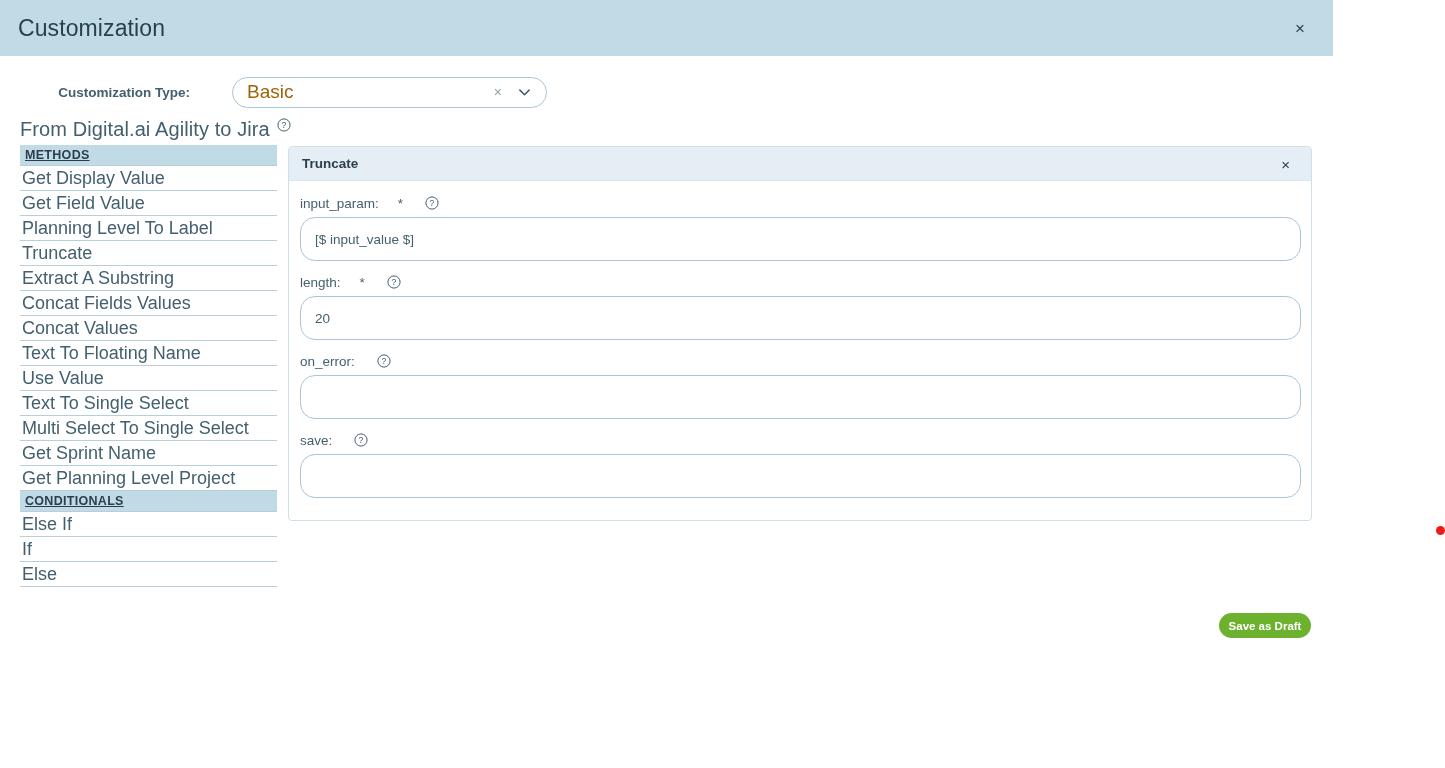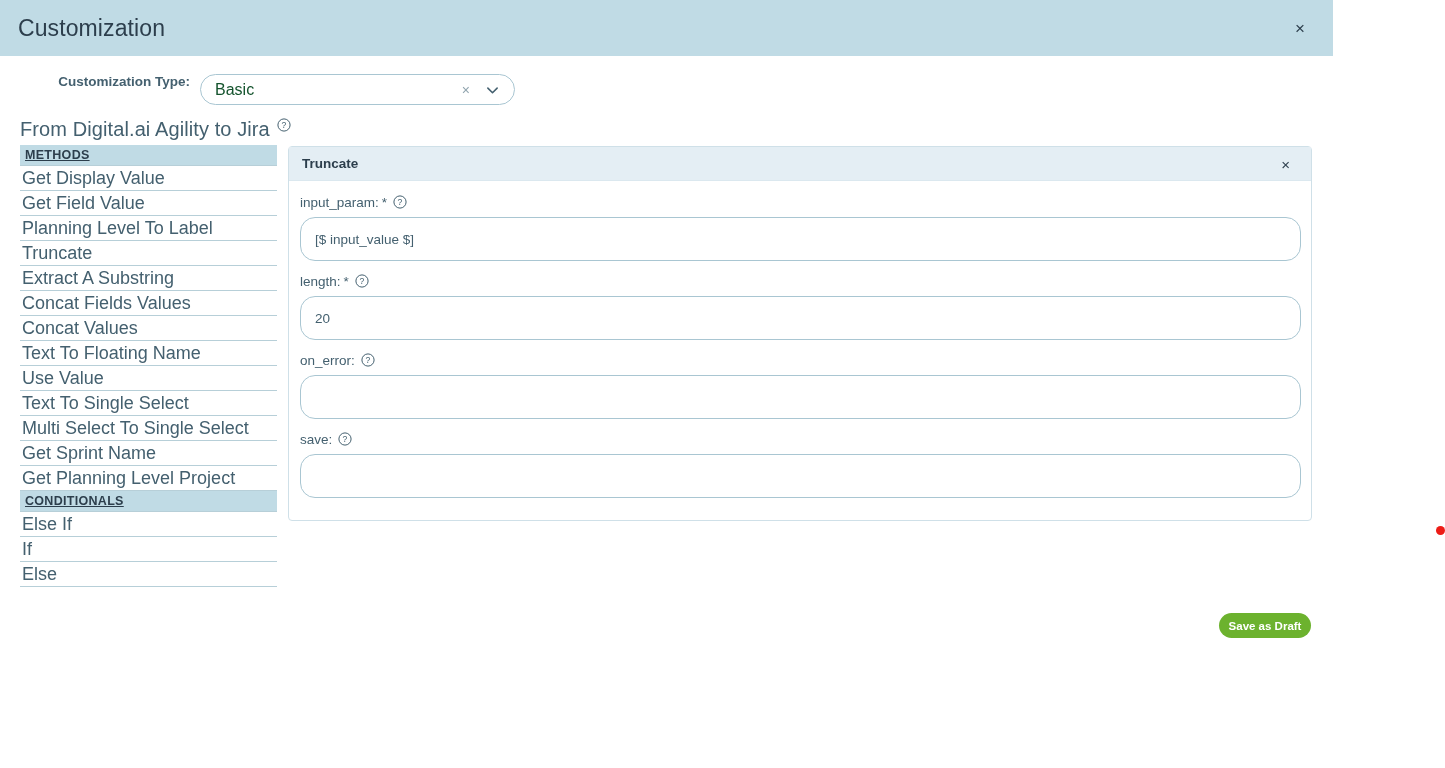--- a/index.html
+++ b/index.html
@@ -51,20 +51,22 @@
   }
 
   
   .ctype-row {
     position: absolute;
     left: 0;
     top: 74px;
     width: 700px;
     height: 36px;
     display: flex;
+    align-items: center;
+    gap: 32px;
   }
   .ctype-label {
     width: 200px;
     text-align: right;
     font-size: 13.5px;
     font-weight: bold;
     color: #44606f;
     padding-right: 10px;
     box-sizing: border-box;
   }
@@ -75,22 +77,22 @@
     border: 1px solid #a9c6d2;
     border-radius: 16px;
     background: #fff;
     display: flex;
     align-items: center;
     box-sizing: border-box;
     cursor: pointer;
   }
   .ctype-value {
     margin-left: 14px;
-    font-size: 16px;
-    color: #14532d;
+    font-size: 19px;
+    color: #a16207;
   }
   .ctype-clear {
     position: absolute;
     right: 44px;
     top: 50%;
     transform: translateY(-50%);
     font-size: 14px;
     color: #90a4ae;
     cursor: pointer;
     line-height: 1;
@@ -201,22 +203,22 @@
     line-height: 1;
     font-family: "Liberation Sans", sans-serif;
   }
   .panel-body {
     padding: 14px 11px 22px 11px;
   }
   .field-row { margin-bottom: 13px; }
   .field-row:last-child { margin-bottom: 0; }
   .field-label-line {
     display: flex;
-    align-items: flex-start;
-    gap: 6px;
+    align-items: center;
+    gap: 22px;
     margin-bottom: 6px;
     height: 16px;
   }
   .field-label {
     font-size: 13.5px;
     color: #44606f;
   }
   .req-star {
     font-size: 13.5px;
     color: #44606f;

